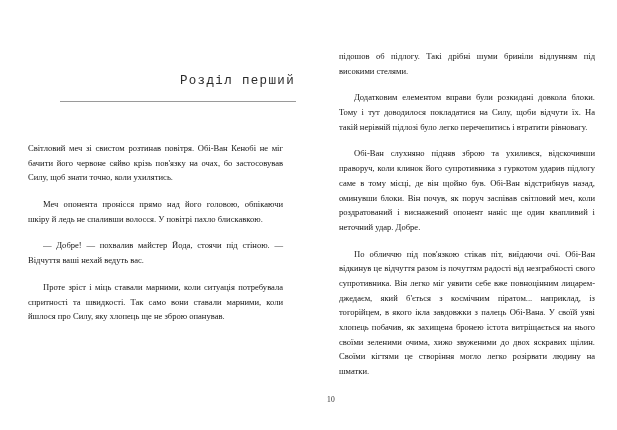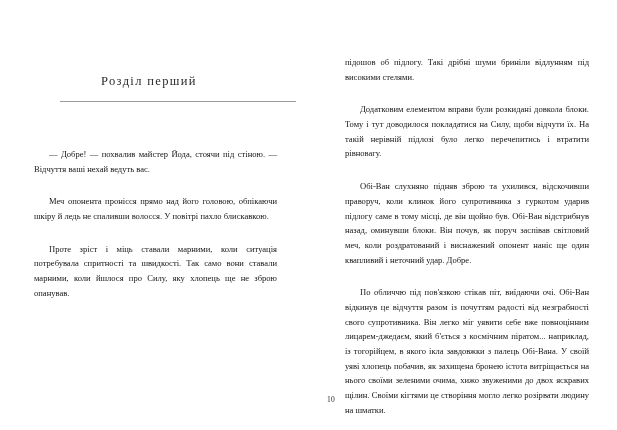--- a/index.html
+++ b/index.html
@@ -37,25 +37,25 @@
   .page-right {
     width: 308px;
     padding: 0 10px 0 18px;
   }
 
   .chapter-head {
     padding-top: 74px;
   }
 
   .chapter-title {
-    font-family: Liberation Serif, serif;
+    font-family: Liberation Mono, monospace;
     font-size: 12.5px;
     letter-spacing: 1.35px;
     color: #2b2b2b;
-    text-align: left;
+    text-align: right;
     padding-left: 85px;
     font-weight: 400;
     line-height: 1.2;
   }
 
   .chapter-rule {
     margin-top: 12px;
     margin-left: 44px;
     width: 236px;
     height: 1px;
@@ -73,21 +73,21 @@
 
   .page-left .body-text {
     padding-top: 27px;
   }
 
   .page-right .body-text {
     padding-top: 37px;
   }
 
   .body-text p {
-    margin: 18px;
+    margin: 12px;
     text-indent: 15px;
   }
 
   .body-text p.noindent {
     text-indent: 0;
   }
 
   .folio {
     position: absolute;
     left: 18px;
@@ -103,22 +103,23 @@
 <body>
 
 <div class="spread">
 
   <div class="page page-left">
     <div class="chapter-head">
       <div class="chapter-title">Розділ перший</div>
       <div class="chapter-rule"></div>
     </div>
     <div class="body-text">
+      <p class="noindent">Світловий меч зі свистом розтинав повітря. Обі-Ван Кенобі не міг бачити його червоне сяйво крізь пов'язку на очах, бо застосовував Силу, щоб знати точно, коли ухилятись.</p>
+      <p>Меч опонента пронісся прямо над його головою, обпікаючи шкіру й ледь не спаливши волосся. У повітрі пахло блискавкою.</p>
       <p>— Добре! — похвалив майстер Йода, стоячи під стіною. — Відчуття ваші нехай ведуть вас.</p>
-      <p>Меч опонента пронісся прямо над його головою, обпікаючи шкіру й ледь не спаливши волосся. У повітрі пахло блискавкою.</p>
       <p>Проте зріст і міць ставали марними, коли ситуація потребувала спритності та швидкості. Так само вони ставали марними, коли йшлося про Силу, яку хлопець ще не зброю опанував.</p>
     </div>
   </div>
 
   <div class="page page-right">
     <div class="body-text">
       <p class="noindent">підошов об підлогу. Такі дрібні шуми бриніли відлунням під високими стелями.</p>
       <p>Додатковим елементом вправи були розкидані довкола блоки. Тому і тут доводилося покладатися на Силу, щоби відчути їх. На такій нерівній підлозі було легко перечепитись і втратити рівновагу.</p>
       <p>Обі-Ван слухняно підняв зброю та ухилився, відскочивши праворуч, коли клинок його супротивника з гуркотом ударив підлогу саме в тому місці, де він щойно був. Обі-Ван відстрибнув назад, оминувши блоки. Він почув, як поруч заспівав світловий меч, коли роздратований і виснажений опонент наніс ще один квапливий і неточний удар. Добре.</p>
       <p>По обличчю під пов'язкою стікав піт, виїдаючи очі. Обі-Ван відкинув це відчуття разом із почуттям радості від незграбності свого супротивника. Він легко міг уявити себе вже повноцінним лицарем-джедаєм, який б'ється з космічним піратом... наприклад, із тогорійцем, в якого ікла завдовжки з палець Обі-Вана. У своїй уяві хлопець побачив, як захищена бронею істота витріщається на нього своїми зеленими очима, хижо звуженими до двох яскравих щілин. Своїми кігтями це створіння могло легко розірвати людину на шматки.</p>

